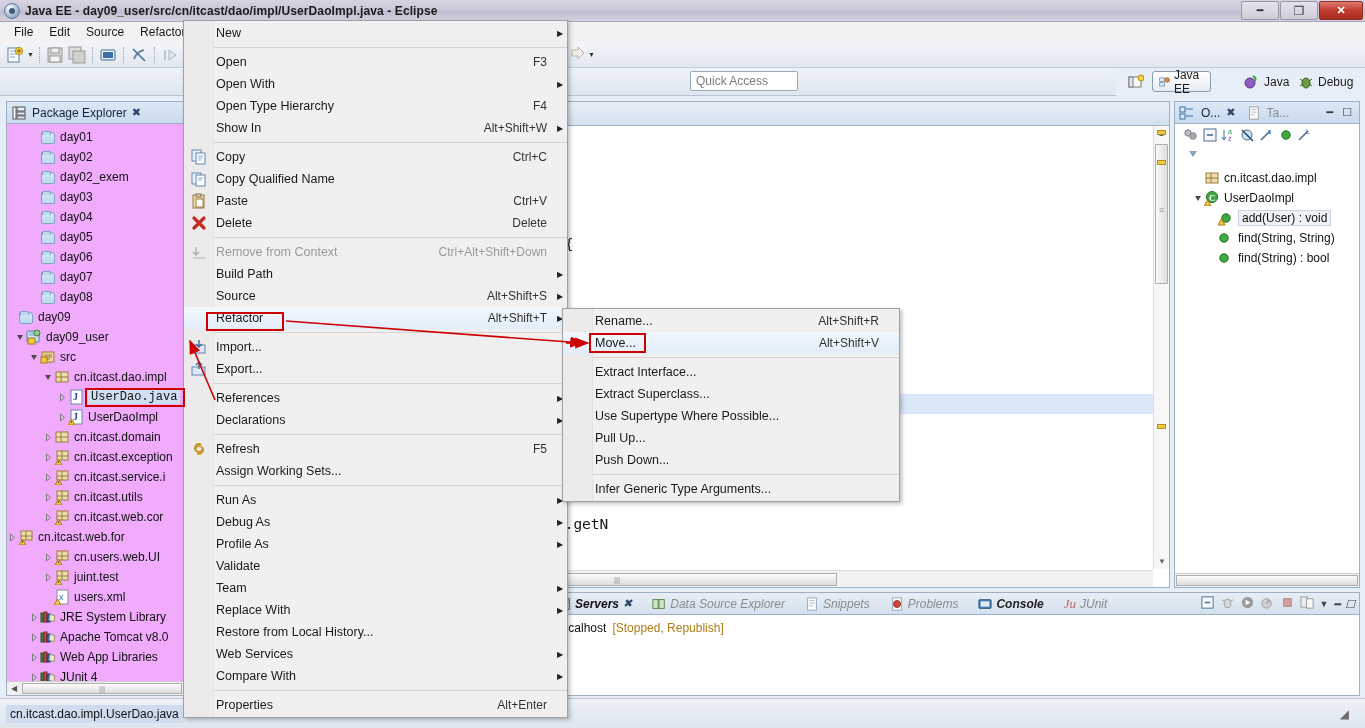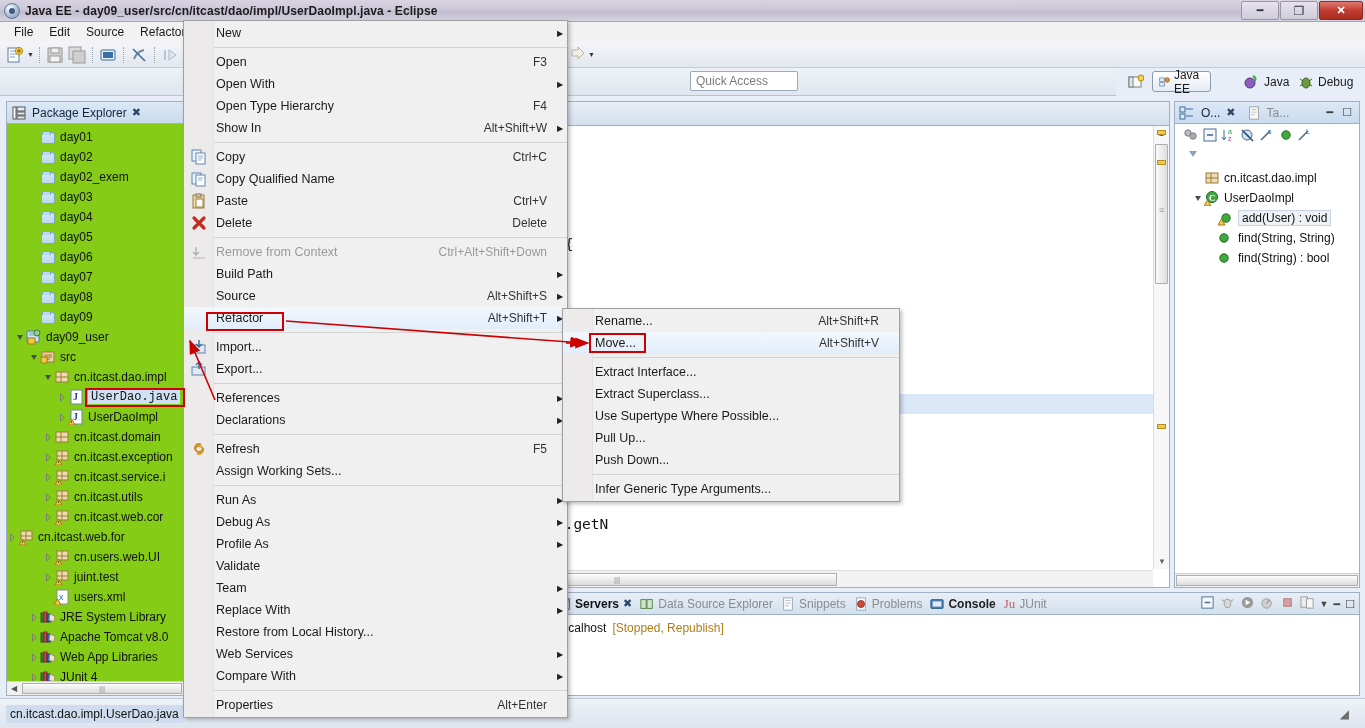--- a/index.html
+++ b/index.html
@@ -92,21 +92,21 @@
   }
   #pkg-tabstrip {
     height:22px;
     background: linear-gradient(to bottom,#dce8f5,#c9dbef);
     border-bottom:1px solid #9fb0c4;
     display:flex; align-items:center; padding-left:4px; gap:5px;
     position:relative;
   }
   #pkg-tabstrip .tabname { font-size:12px; color:#10253d; }
   #pkg-tree { position:absolute; left:0; top:22px; right:0; bottom:14px;
-    overflow:hidden; background:#84cc16; padding-top:3px; }
+    overflow:hidden; background:#f0abfc; padding-top:3px; }
   .trow { height:20px; display:flex; align-items:center; font-size:12px; color:#111;
           white-space:nowrap; position:relative; }
   .twist { width:11px; height:20px; display:flex; align-items:center; justify-content:center;
            font-size:7px; color:#5a5a5a; flex:0 0 11px; }
   .ticon { width:16px; height:16px; margin-right:4px; flex:0 0 16px; position:relative; }
   .tlabel { }
   .folder-ic {
     background: linear-gradient(to bottom,#d3e7f7 0%,#bcd9f0 100%);
     border:1px solid #7ea4c4; border-radius:1px 3px 2px 2px; height:12px; margin-top:3px;
   }
@@ -188,22 +188,22 @@
     background:#f0f0f0; border-top:1px solid #cfcfcf; display:flex; align-items:center; }
   #outline-hscroll .thumb { flex:1; height:11px; margin:0 1px;
     background:linear-gradient(to bottom,#fdfdfd,#dcdcdc); border:1px solid #b0b0b0; }
 
   
   #bottom-panel {
     position:absolute; left:550px; top:592px; width:810px; height:104px;
     background:#fff; border:1px solid #9fb0c4;
   }
   #bottom-tabs { height:22px; background:linear-gradient(to bottom,#e8eef6,#d3e0ee);
-    border-bottom:1px solid #9fb0c4; display:flex; padding-left:6px; gap:8px;
-    position:relative; }
+    border-bottom:1px solid #9fb0c4; display:flex; padding-left:6px; gap:20px;
+    position:relative;font-style:italic; }
   .btab { display:flex; align-items:center; gap:4px; font-size:12px; color:#8b8b8b; }
   .btab.active { color:#111; }
   .btab.bold { font-weight:bold; color:#222; }
   #bottom-toolbar { position:absolute; right:4px; top:2px; display:flex; align-items:center; gap:5px; }
   #server-row { padding:6px 6px 0 8px; font-size:12px; color:#111; display:flex; gap:6px; }
   #server-row .stat { color:#b07c18; }
 
   
   #statusbar {
     position:absolute; left:0; bottom:0; width:1365px; height:30px;
@@ -511,21 +511,21 @@
         </span>
         <span class="tlabel">day07</span>
       </div>
       <div class="trow" style="padding-left: 22px;">
         <span class="twist"></span>
         <span class="ticon">
           <span class="folder-ic" style="position:absolute;left:1px;right:1px"></span>
         </span>
         <span class="tlabel">day08</span>
       </div>
-      <div class="trow" style="padding-left: 22px;">
+      <div class="trow" style="">
         <span class="twist"></span>
         <span class="ticon">
           <span class="folder-ic" style="position:absolute;left:1px;right:1px"></span>
         </span>
         <span class="tlabel">day09</span>
       </div>
       <div class="trow" style="padding-left: 8px;">
         <span class="twist">
           <svg width="9" height="9" viewBox="0 0 9 9">
             <path d="M1 2h6L4 7z" fill="#4a4a4a"></path>

